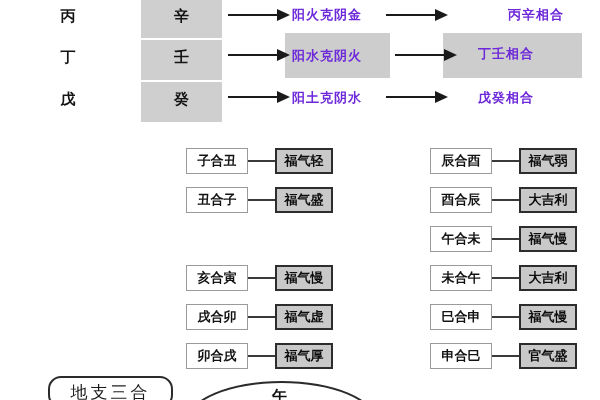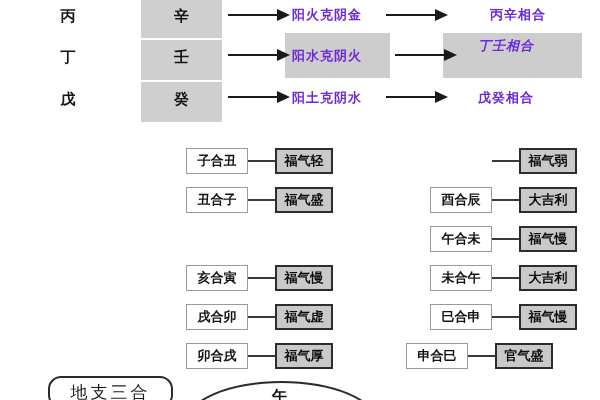--- a/index.html
+++ b/index.html
@@ -174,39 +174,39 @@
     <div class="arrow" style="left:228px;top:9px;width:62px;">
       <div class="shaft" style="width:49px;"></div>
       <div class="head" style="left:49px;"></div>
     </div>
     <div class="mid-text" style="left:292px;top:8px;">阳火克阴金</div>
 
     <div class="arrow" style="left:386px;top:9px;width:62px;">
       <div class="shaft" style="width:49px;"></div>
       <div class="head" style="left:49px;"></div>
     </div>
-    <div class="end-text" style="left:478px;top:8px;padding-left:12px;">丙辛相合</div>
+    <div class="end-text" style="left:496px;top:8px;padding-left:12px;">丙辛相合</div>
 
     <div class="stem-left" style="left:48px;top:50px;">丁</div>
     <div class="stem-right" style="top:50px;">壬</div>
 
     <div class="hl-box" style="left:285px;top:33px;width:105px;height:45px;"></div>
     <div class="hl-box" style="left:443px;top:33px;width:139px;height:45px;"></div>
 
     <div class="arrow" style="left:228px;top:49px;width:62px;">
       <div class="shaft" style="width:49px;"></div>
       <div class="head" style="left:49px;"></div>
     </div>
     <div class="mid-text" style="left:292px;top:49px;">阳水克阴火</div>
 
     <div class="arrow" style="left:395px;top:49px;width:62px;">
       <div class="shaft" style="width:49px;"></div>
       <div class="head" style="left:49px;"></div>
     </div>
-    <div class="end-text" style="left:478px;top:39px;font-style:italic;">丁壬相合</div>
+    <div class="end-text" style="left:478px;top:47px;">丁壬相合</div>
 
     <div class="stem-left" style="left:48px;top:92px;">戊</div>
     <div class="stem-right" style="top:92px;">癸</div>
 
     <div class="arrow" style="left:228px;top:91px;width:62px;">
       <div class="shaft" style="width:49px;"></div>
       <div class="head" style="left:49px;"></div>
     </div>
     <div class="mid-text" style="left:292px;top:91px;">阳土克阴水</div>
 
@@ -238,20 +238,21 @@
     <div class="pair-link"></div>
     <div class="pair-res">福气虚</div>
   </div>
   <div class="pair-row" style="left:186px;top:343px;width:148px;">
     <div class="pair-src">卯合戌</div>
     <div class="pair-link"></div>
     <div class="pair-res">福气厚</div>
   </div>
 
   <div class="pair-row" style="left:430px;top:148px;width:148px;">
+    <div class="pair-src">辰合酉</div>
     <div class="pair-link"></div>
     <div class="pair-res">福气弱</div>
   </div>
   <div class="pair-row" style="left:430px;top:187px;width:148px;padding-left:27px;">
     <div class="pair-src">酉合辰</div>
     <div class="pair-link"></div>
     <div class="pair-res">大吉利</div>
   </div>
   <div class="pair-row" style="left:430px;top:226px;width:148px;">
     <div class="pair-src">午合未</div>
@@ -261,21 +262,21 @@
   <div class="pair-row" style="left:430px;top:265px;width:148px;">
     <div class="pair-src">未合午</div>
     <div class="pair-link"></div>
     <div class="pair-res">大吉利</div>
   </div>
   <div class="pair-row" style="left:430px;top:304px;width:148px;">
     <div class="pair-src">巳合申</div>
     <div class="pair-link"></div>
     <div class="pair-res">福气慢</div>
   </div>
-  <div class="pair-row" style="left:406px;top:343px;width:148px;">
+  <div class="pair-row" style="left:430px;top:343px;width:148px;">
     <div class="pair-src">申合巳</div>
     <div class="pair-link"></div>
     <div class="pair-res">官气盛</div>
   </div>
 
   <div class="section-label" style="left:48px;top:376px;width:125px;height:32px;">
     <span>地支三合</span>
   </div>
 
   <div class="oval" style="left:187px;top:381px;width:185px;height:76px;"></div>

